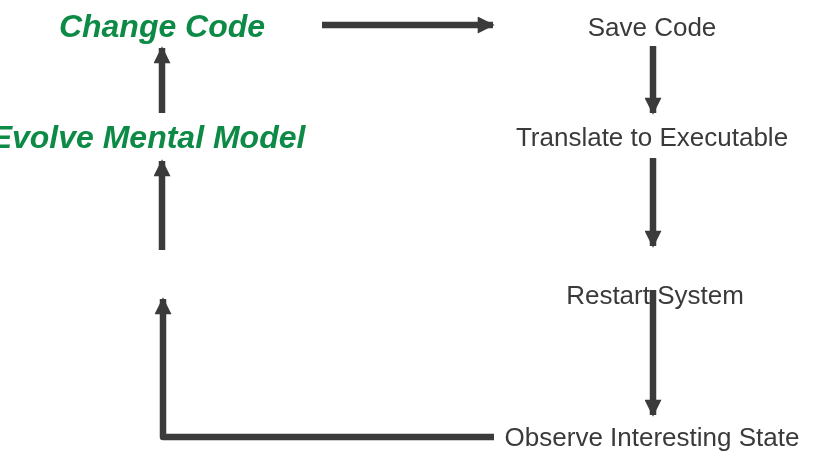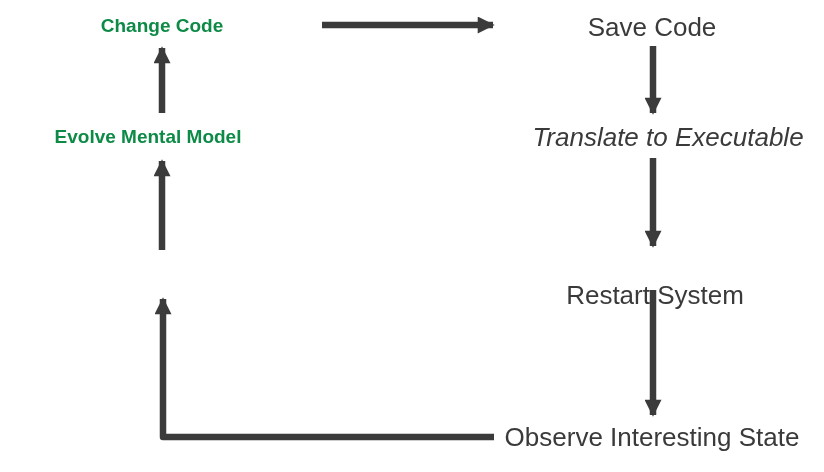--- a/index.html
+++ b/index.html
@@ -25,21 +25,22 @@
   .node {
     position: absolute;
     transform: translateX(-50%);
     white-space: nowrap;
     line-height: 30px;
     text-align: center;
   }
   .node-left {
     color: #0d8a46;           
     font-weight: bold;
-    font-size: 19px;
+    font-size: 32px;
+    font-style: italic;
   }
   .node-right {
     color: #3a3a3a;           
     font-weight: normal;
     font-size: 26px;
   }
 </style>
 </head>
 <body>
 
@@ -66,20 +67,20 @@
 
     <path d="M 494 437 H 163 V 299" stroke="#3b3b3b" stroke-width="6.5" fill="none" stroke-linejoin="round" marker-end="url(#ah)"></path>
   </svg>
 
   <div class="node node-left" style="left:162px; top:11px;">Change Code</div>
 
   <div class="node node-right" style="left:652px; top:12px;text-align:center;">Save Code</div>
 
   <div class="node node-left" style="left:148px; top:122px;">Evolve Mental Model</div>
 
-  <div class="node node-right" style="left:668px; top:122px;font-style:italic;">Translate to Executable</div>
+  <div class="node node-right" style="left:652px; top:122px;">Translate to Executable</div>
 
 
   <div class="node node-right" style="left:655px; top:257px;margin-top:23px;">Restart System</div>
 
   <div class="node node-right" style="left:652px; top:422px;">Observe Interesting State</div>
 
 </div>
 
 </body></html>

